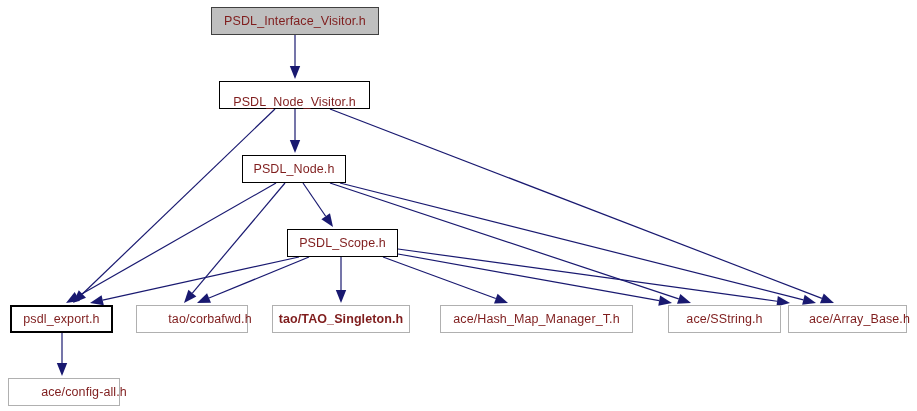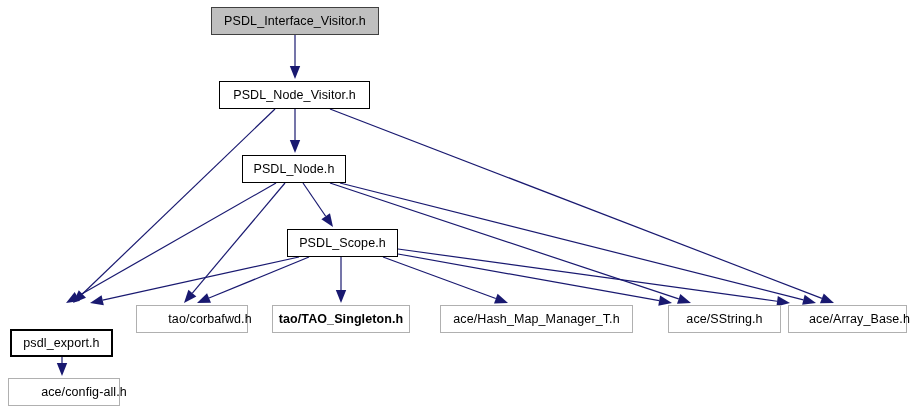--- a/index.html
+++ b/index.html
@@ -27,21 +27,21 @@
     pointer-events: none;
   }
   .node {
     position: absolute;
     box-sizing: border-box;
     display: flex;
     align-items: center;
     justify-content: center;
     background: #ffffff;
     border: 1px solid #b0b0b0;
-    color: #000000;
+    color: #7f1d1d;
     font-size: 12.5px;
     line-height: 1;
     white-space: nowrap;
     letter-spacing: 0.1px;
   }
   .node.root {
     background: #bfbfbf;
     border: 1px solid #404040;
   }
   .node.bold {
@@ -121,30 +121,30 @@
       <g>
         <line x1="62" y1="333" x2="62" y2="363" stroke="#191970" stroke-width="1.2"></line>
         <polygon points="62,376 56.8,363 67.2,363" fill="#191970"></polygon>
       </g>
     </svg>
 
   <div id="node-layer">
       <div class="node root" style="left: 211px; top: 7px; width: 168px; height: 28px;">
         <span class="node-label">PSDL_Interface_Visitor.h</span>
       </div>
-      <div class="node" style="left: 219px; top: 81px; width: 151px; height: 28px; border: 1px solid rgb(0, 0, 0);">
+      <div class="node" style="left: 219px; top: 81px; width: 151px; height: 28px; border: 1px solid rgb(0, 0, 0); align-items: flex-end;">
         <span class="node-label">PSDL_Node_Visitor.h</span>
       </div>
       <div class="node" style="left: 242px; top: 155px; width: 104px; height: 28px; border: 1px solid rgb(0, 0, 0);">
         <span class="node-label">PSDL_Node.h</span>
       </div>
       <div class="node" style="left: 287px; top: 229px; width: 111px; height: 28px; border: 1px solid rgb(0, 0, 0);">
         <span class="node-label">PSDL_Scope.h</span>
       </div>
-      <div class="node bold" style="left: 10px; top: 305px; width: 103px; height: 28px; margin-top: 24px;">
+      <div class="node bold" style="left: 10px; top: 305px; width: 103px; height: 28px;">
         <span class="node-label">psdl_export.h</span>
       </div>
       <div class="node" style="left: 136px; top: 305px; width: 112px; height: 28px; padding-left: 36px;">
         <span class="node-label">tao/corbafwd.h</span>
       </div>
       <div class="node" style="left: 272px; top: 305px; width: 138px; height: 28px; font-weight: bold;">
         <span class="node-label">tao/TAO_Singleton.h</span>
       </div>
       <div class="node" style="left: 440px; top: 305px; width: 193px; height: 28px;">
         <span class="node-label">ace/Hash_Map_Manager_T.h</span>

